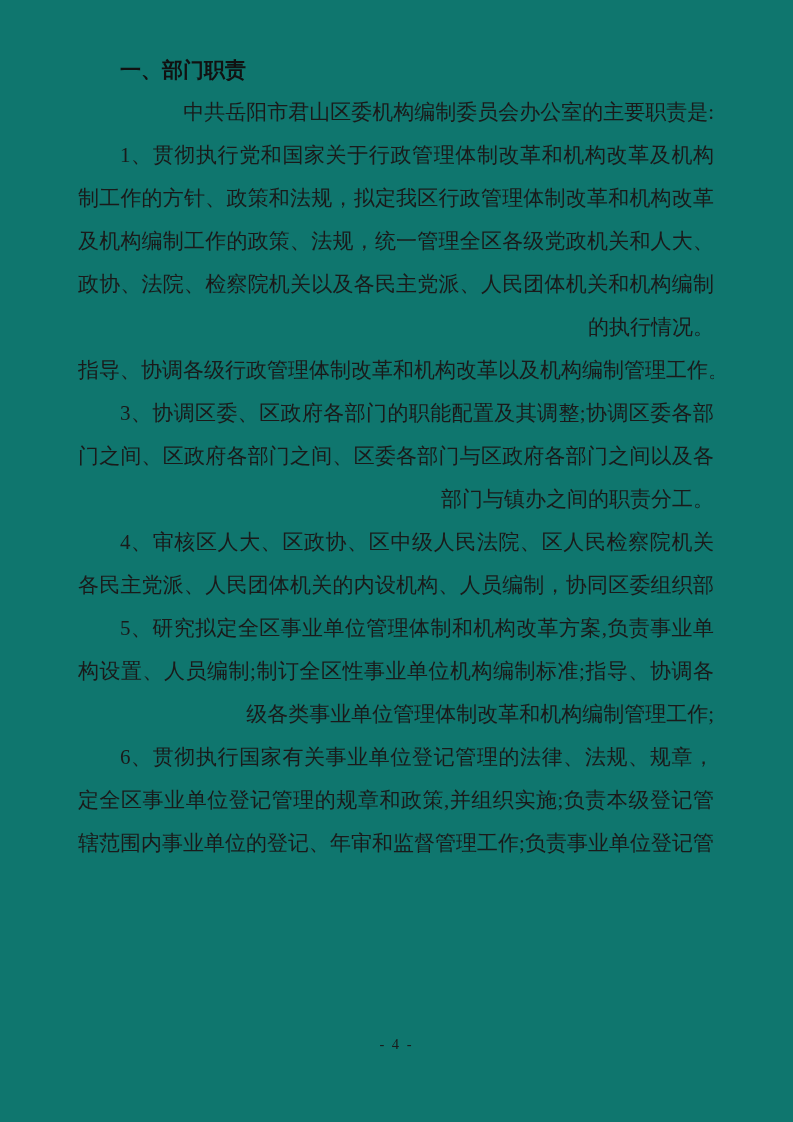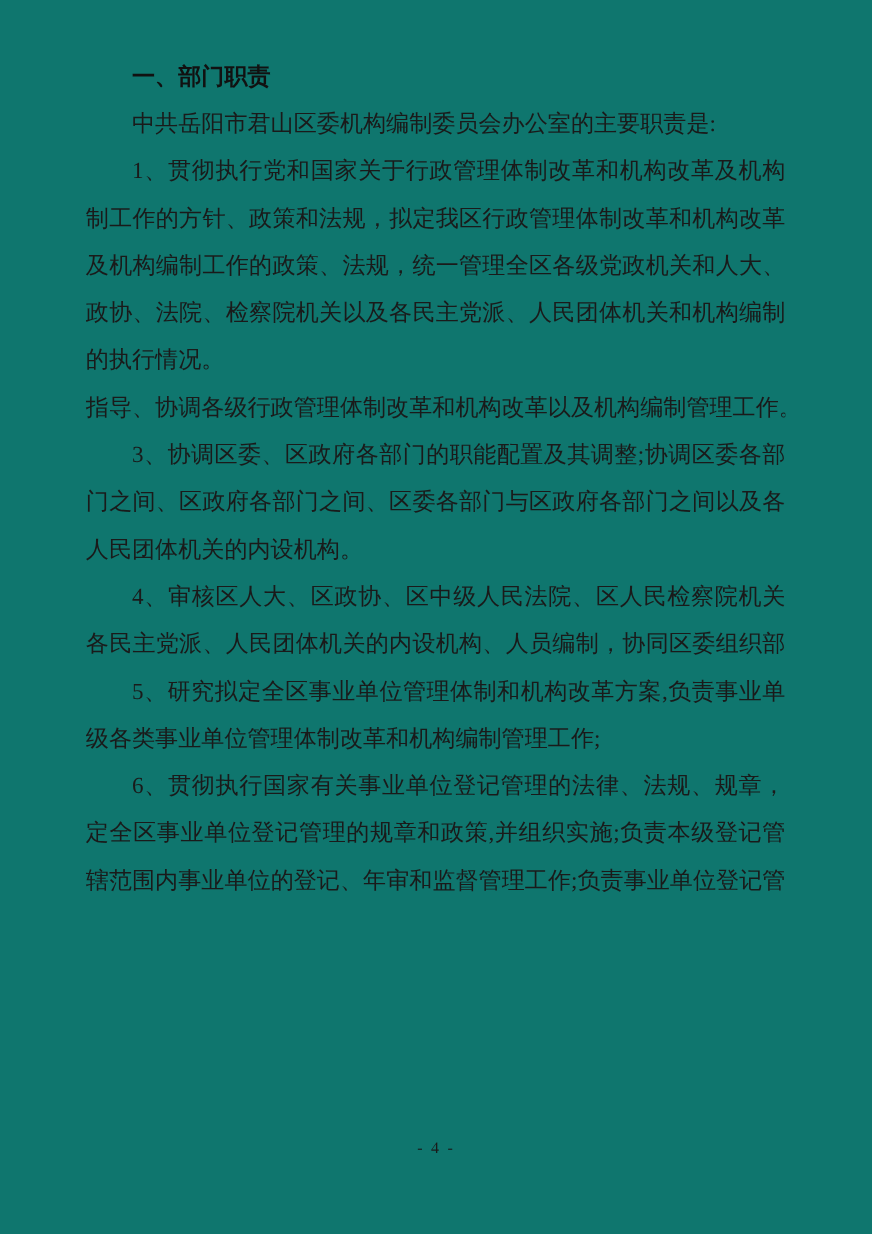--- a/index.html
+++ b/index.html
@@ -42,21 +42,21 @@
     overflow: hidden;
   }
   .line.first {
     text-indent: 42px;
   }
   .line.fill {
     text-align: justify;
     text-align-last: justify;
   }
   .line.natural {
-    text-align: left;
+    text-align: right;
     white-space: nowrap;
   }
   .footer {
     position: absolute;
     left: 0;
     right: 0;
     top: 1034px;
     text-align: center;
     font-size: 14.5px;
     line-height: 20px;
@@ -73,24 +73,25 @@
     <div>
         <div class="line first natural">中共岳阳市君山区委机构编制委员会办公室的主要职责是:</div>
         <div class="line first fill">1、贯彻执行党和国家关于行政管理体制改革和机构改革及机构编</div>
         <div class="line fill">制工作的方针、政策和法规，拟定我区行政管理体制改革和机构改革</div>
         <div class="line fill">及机构编制工作的政策、法规，统一管理全区各级党政机关和人大、</div>
         <div class="line fill">政协、法院、检察院机关以及各民主党派、人民团体机关和机构编制</div>
         <div class="line natural">的执行情况。</div>
         <div class="line natural">指导、协调各级行政管理体制改革和机构改革以及机构编制管理工作。</div>
         <div class="line first fill">3、协调区委、区政府各部门的职能配置及其调整;协调区委各部</div>
         <div class="line fill">门之间、区政府各部门之间、区委各部门与区政府各部门之间以及各</div>
-        <div class="line natural">人民团体机关的内设机构。</div>
+        <div class="line natural">部门与镇办之间的职责分工。</div>
         <div class="line first fill">4、审核区人大、区政协、区中级人民法院、区人民检察院机关和</div>
         <div class="line fill">各民主党派、人民团体机关的内设机构、人员编制，协同区委组织部</div>
         <div class="line first fill">5、研究拟定全区事业单位管理体制和机构改革方案,负责事业单</div>
+        <div class="line fill">构设置、人员编制;制订全区性事业单位机构编制标准;指导、协调各</div>
         <div class="line natural">级各类事业单位管理体制改革和机构编制管理工作;</div>
         <div class="line first fill">6、贯彻执行国家有关事业单位登记管理的法律、法规、规章，拟</div>
         <div class="line fill">定全区事业单位登记管理的规章和政策,并组织实施;负责本级登记管</div>
         <div class="line fill">辖范围内事业单位的登记、年审和监督管理工作;负责事业单位登记管</div>
       </div>
   </div>
   <div class="footer">- 4 -</div>
 </div>
 
 </body></html>

